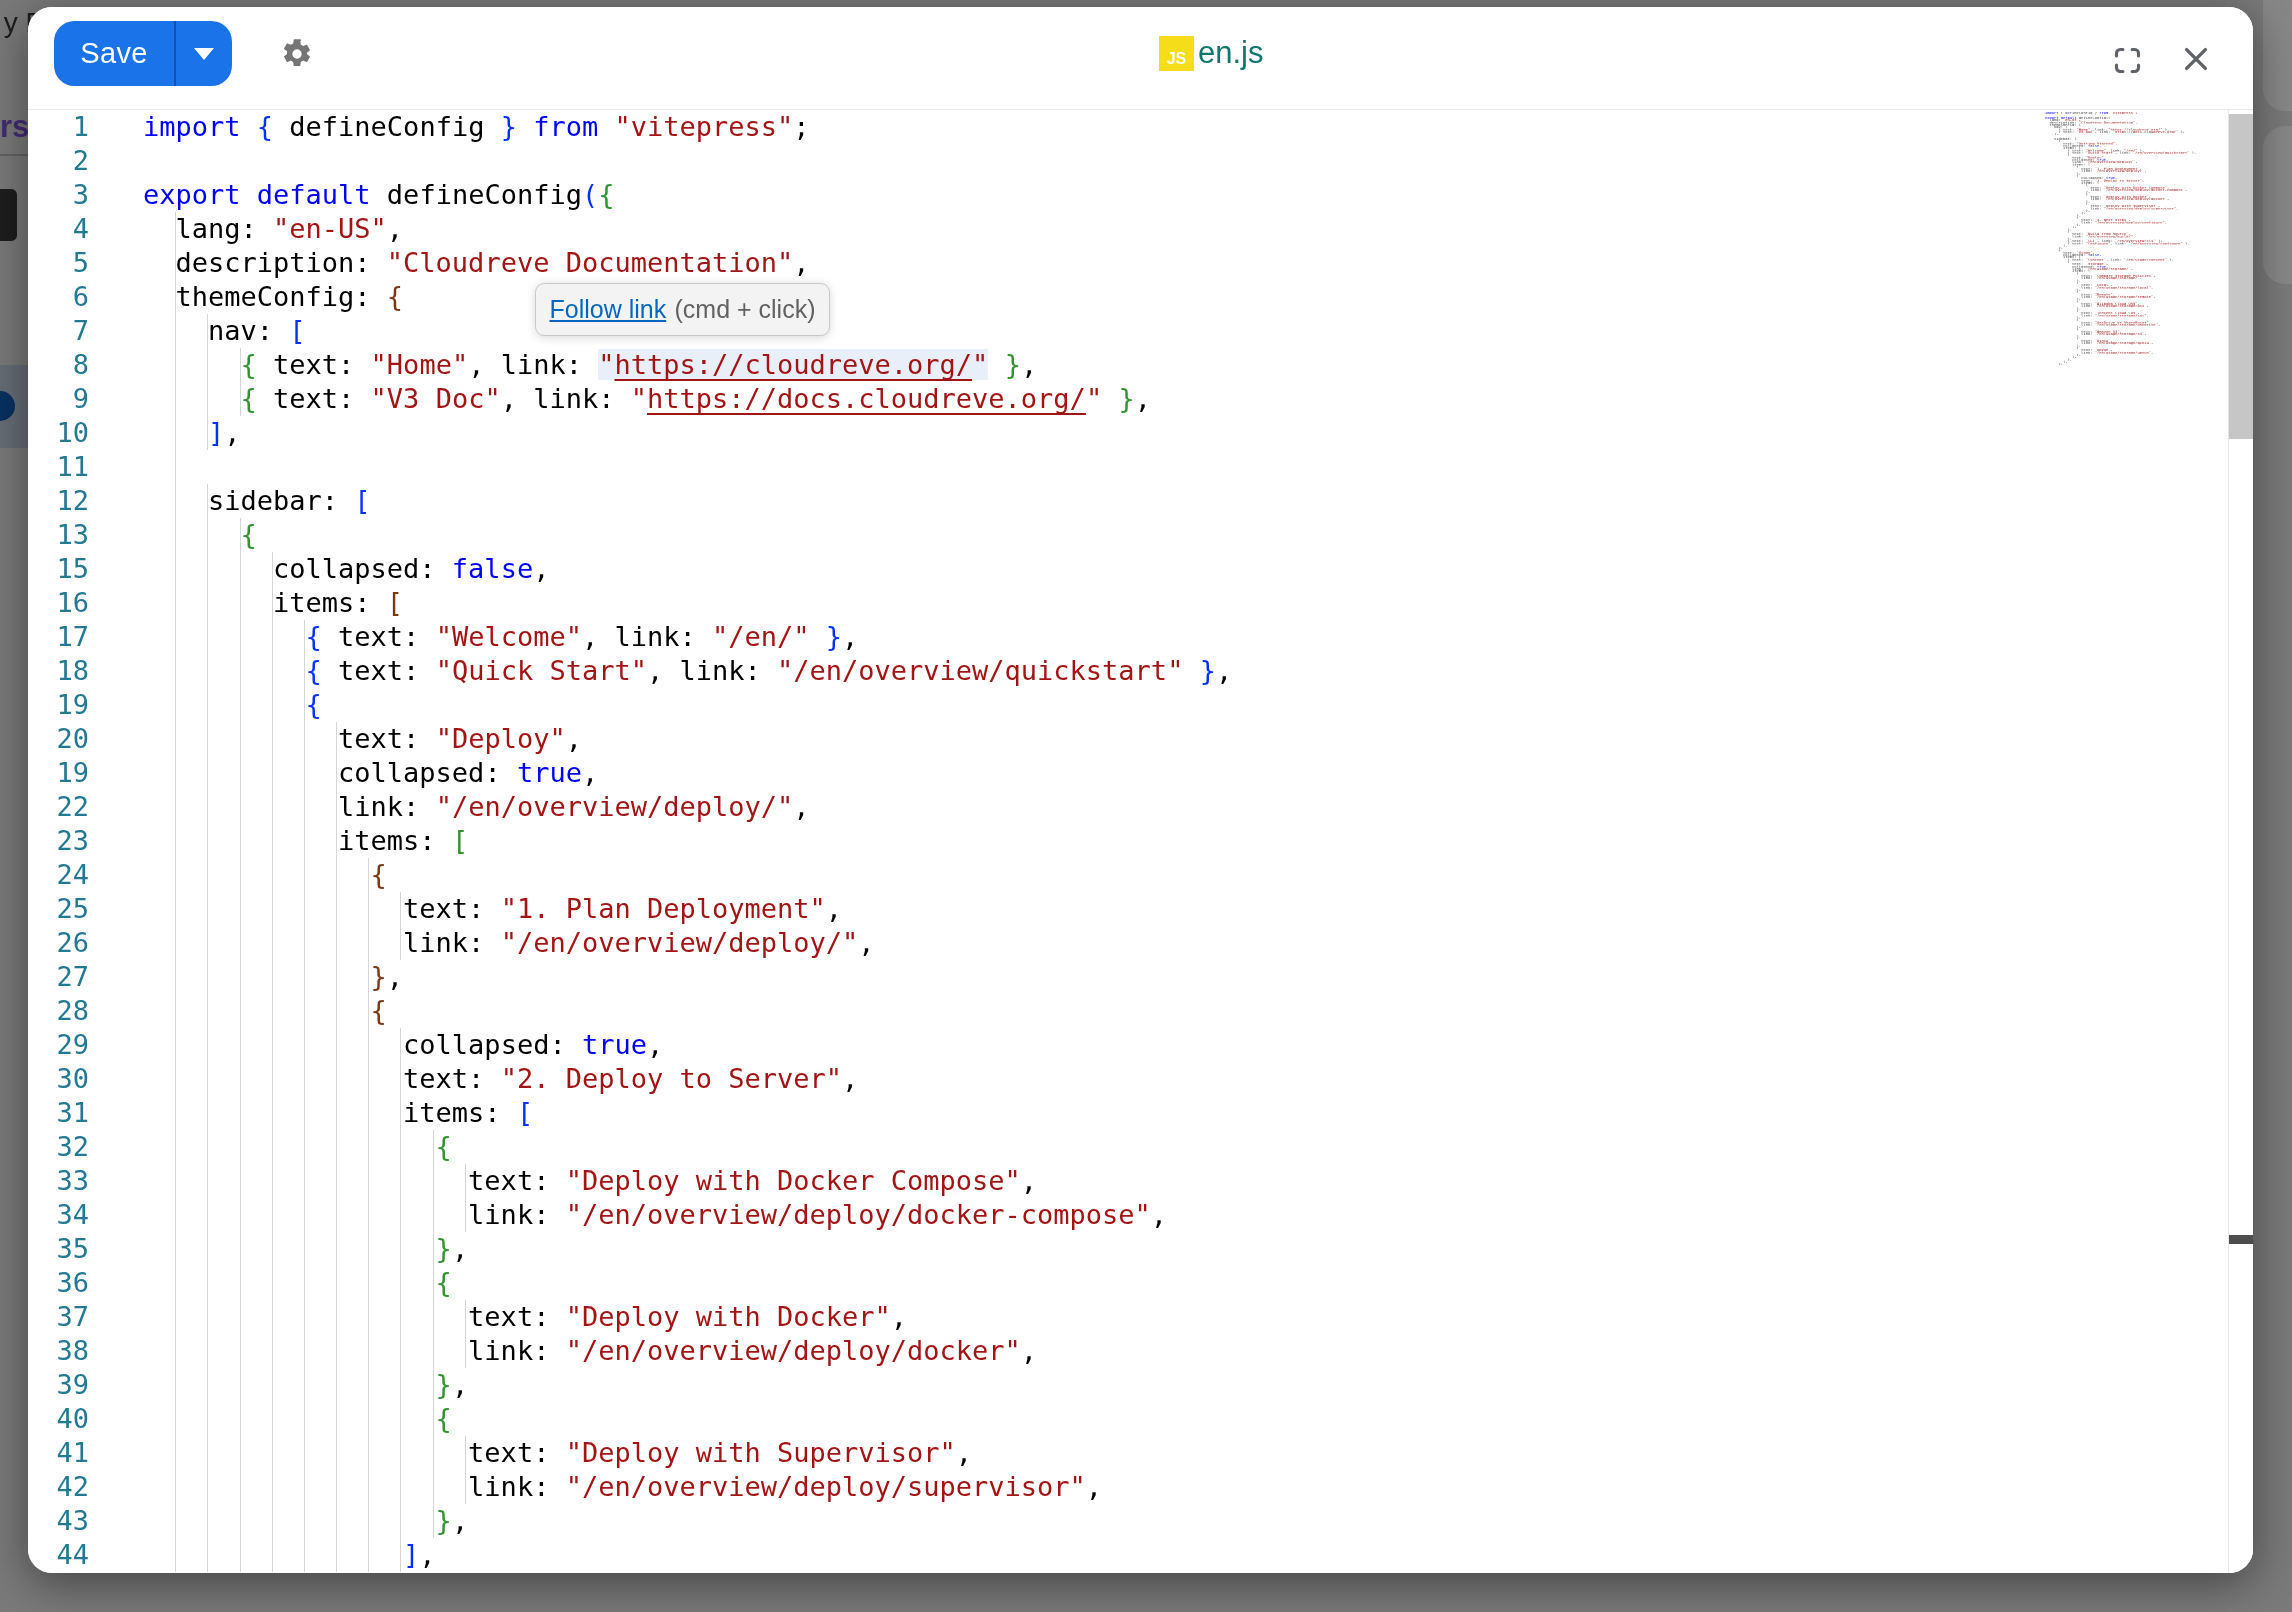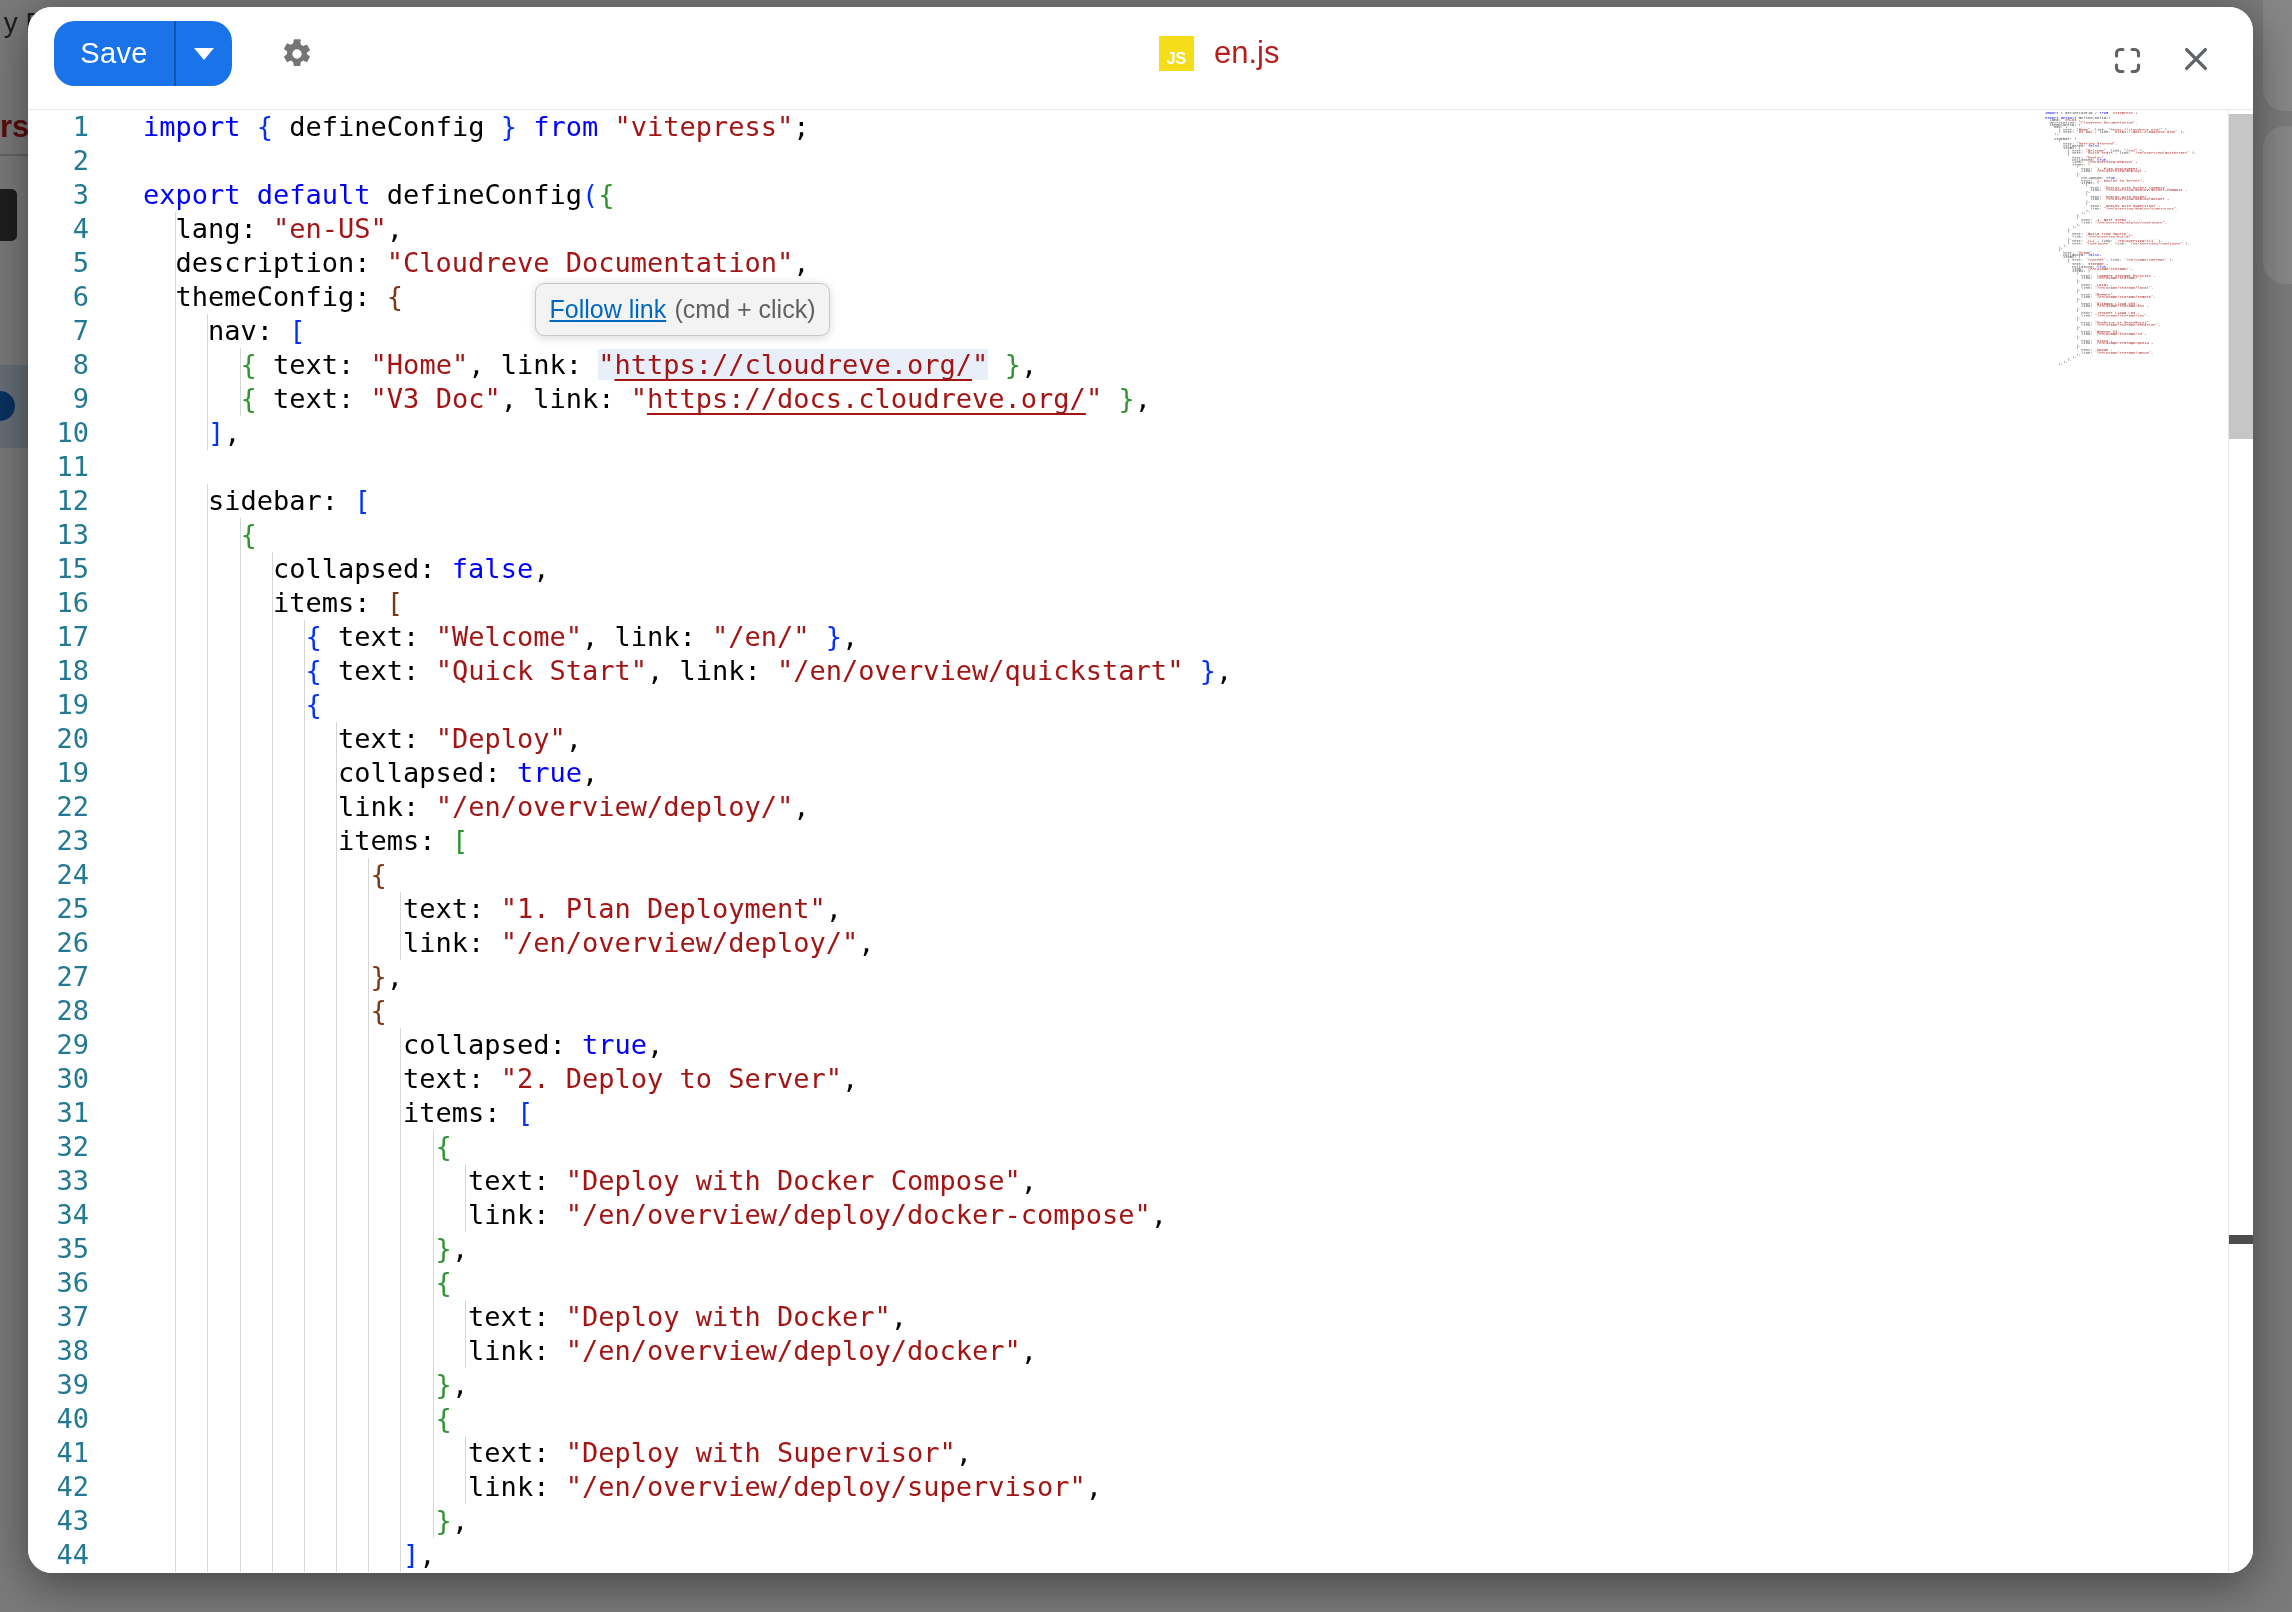--- a/index.html
+++ b/index.html
@@ -3,21 +3,21 @@
 <meta charset="utf-8">
 <style>
   html,body{margin:0;padding:0;width:2293px;height:1612px;overflow:hidden;
     font-family:"Liberation Sans",sans-serif;background:#fff;}
   .stage{position:relative;width:2293px;height:1612px;overflow:hidden;}
 
   
   .page{position:absolute;inset:0;background:#fff;}
   .frag{position:absolute;color:#333;}
   .frag-yf{left:3.7px;top:7.4px;font-size:28px;color:#3c3c3c;}
-  .frag-rs{left:0;top:109px;font-size:31px;font-weight:700;color:#b91c1c;}
+  .frag-rs{left:0;top:109px;font-size:31px;font-weight:700;color:#8b5cf6;}
   .frag-divider{position:absolute;left:0;top:154px;width:32px;height:1.9px;background:#cfcfcf;}
   .frag-darkrect{position:absolute;left:-9.3px;top:189px;width:26px;height:52px;background:#3f3f3f;border-radius:5.6px;}
   .frag-bluerow{position:absolute;left:0;top:365px;width:32px;height:83px;background:#d8e6f6;}
   .frag-avatar{position:absolute;left:-15px;top:391px;width:30px;height:30px;border-radius:50%;background:#1467c8;}
   .overlay{position:absolute;inset:0;background:rgba(0,0,0,0.52);}
   .ghost{position:absolute;background:rgba(255,255,255,0.10);border-radius:22px;}
   .ghost1{left:2263px;top:-28px;width:89px;height:139px;}
   .ghost2{left:2263px;top:126px;width:89px;height:158px;}
 
   
@@ -34,21 +34,21 @@
   .save-divider{width:1.9px;height:100%;background:rgba(0,0,0,0.28);}
   .save-caret{flex:1;height:100%;display:flex;align-items:center;justify-content:center;}
   .caret-down{width:0;height:0;border-left:10.2px solid transparent;border-right:10.2px solid transparent;
     border-top:12px solid #fff;}
 
   .gearbtn{position:absolute;left:253px;top:31px;width:32px;height:32px;background:none;border:none;padding:0;cursor:pointer;}
 
   .titlegrp{position:absolute;left:1131px;top:28px;display:flex;align-items:center;}
   .jsbadge{width:35px;height:35px;background:#f5de19;color:#fff;font-weight:700;font-size:16px;
     display:flex;align-items:flex-end;justify-content:center;padding-bottom:2.8px;box-sizing:border-box;}
-  .ftitle{margin-left:20px;font-size:31px;font-weight:500;color:#b91c1c;}
+  .ftitle{margin-left:4px;font-size:31px;font-weight:500;color:#0f766e;}
 
   .winbtn{position:absolute;top:37px;background:none;border:none;padding:0;cursor:pointer;}
   .fsbtn{left:2083px;}
   .clsbtn{left:2153px;}
 
   
   .editor{position:absolute;left:0;top:103px;right:0;bottom:0;background:#fff;}
   .line{position:relative;height:34px;}
   .gutter{position:absolute;left:0;top:0;width:61px;text-align:right;color:#237893;
     font-family:"DejaVu Sans Mono",monospace;font-size:27px;line-height:34px;}

